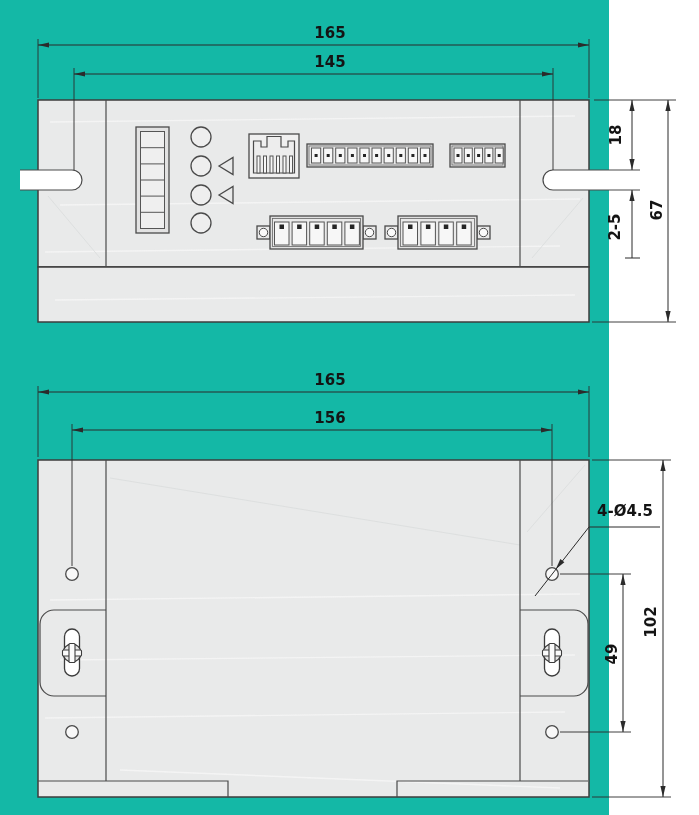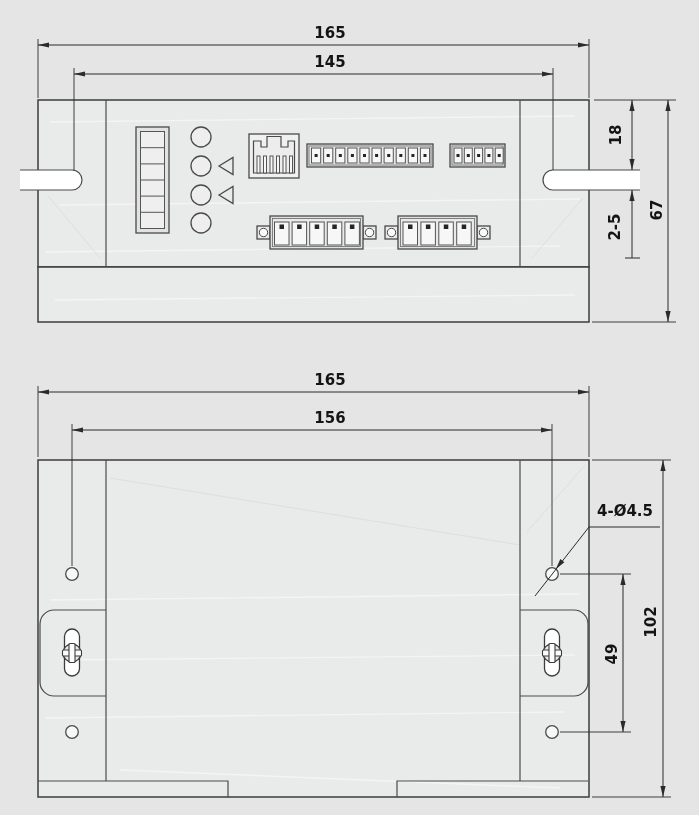--- a/index.html
+++ b/index.html
@@ -1,16 +1,16 @@
 <!DOCTYPE html>
 <html><head>
 <meta charset="utf-8">
 <style>
   html,body{margin:0;padding:0;background:#fff;}
-  .canvas{position:relative;width:699px;height:815px;background:#e5e5e5;
+  .canvas{position:relative;width:609px;height:815px;background:#14b8a6;
           font-family:"DejaVu Sans",sans-serif;}
   svg{display:block;}
   .body-fill{fill:#e9eaea;stroke:#3c3c3c;stroke-width:1.5;}
   .ol2{stroke:#4a4a4a;stroke-width:1.2;fill:none;}
   .comp{stroke:#4a4a4a;stroke-width:1.3;}
   .cell{fill:#f7f7f7;stroke:#555;stroke-width:1;}
   .pin{fill:#252525;stroke:none;}
   .dim{stroke:#2b2b2b;stroke-width:1;fill:none;}
   .ext{stroke:#2b2b2b;stroke-width:0.9;fill:none;}
   .arr{fill:#2b2b2b;stroke:none;}

